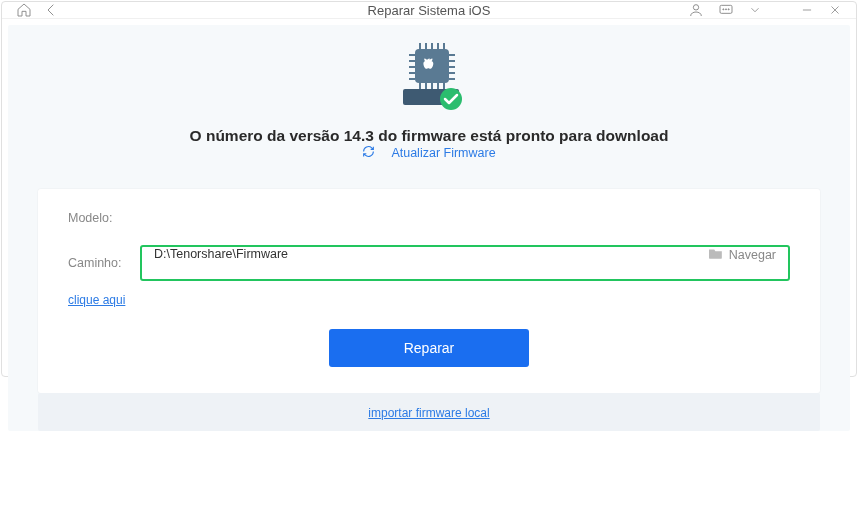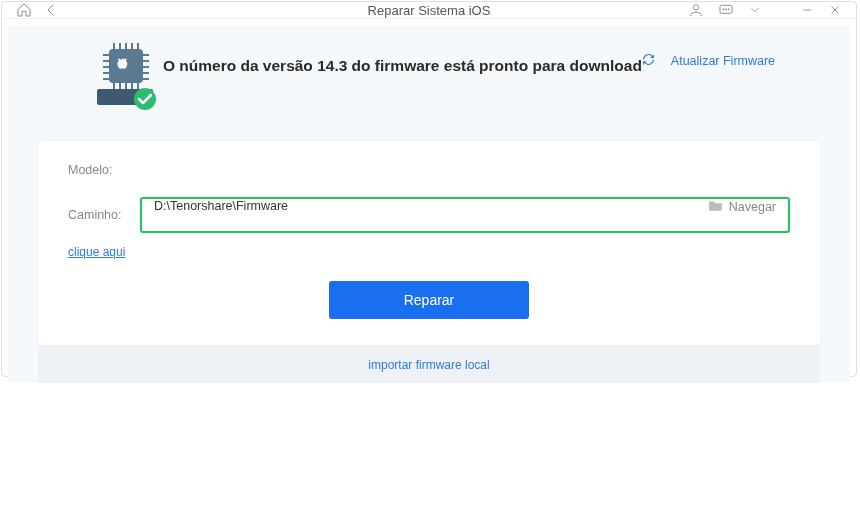--- a/index.html
+++ b/index.html
@@ -38,24 +38,24 @@
     flex: 1;
     background: #f6f9fb;
     margin: 6px;
     border-radius: 2px;
     display: flex;
     flex-direction: column;
     align-items: center;
     padding: 18px 30px 0 30px;
     position: relative;
   }
-  .hero { display: flex; flex-direction: row; align-items: flex-start; }
+  .hero { display: flex; flex-direction: column; align-items: center; }
   .chip-illustration { width: 80px; height: 70px; position: relative; }
   .headline { margin-top: 14px; font-size: 15.5px; font-weight: 700; color: #2a2a2a; text-align: center; }
-  .refresh-row { margin-top: 10px; display: flex; align-items: center; gap: 16px; color: #2c7be5; font-size: 12.5px; cursor: pointer; }
+  .refresh-row { display: flex; align-items: center; gap: 16px; color: #2c7be5; font-size: 12.5px; cursor: pointer; }
   .refresh-row svg { stroke: #2c7be5; }
   .panel {
     margin-top: 28px;
     width: 100%;
     background: #fff;
     border-radius: 3px;
     padding: 22px 30px 26px 30px;
     box-shadow: 0 0 0 1px rgba(0,0,0,0.02);
   }
   .row { display: flex; align-items: center; margin-bottom: 20px; }
@@ -97,21 +97,21 @@
     cursor: pointer;
   }
   .footer-bar {
     margin-top: auto;
     width: 100%;
     background: #eef2f6;
     text-align: center;
     padding: 10px 0;
     border-radius: 2px;
   }
-  .footer-link { font-size: 12px; color: #2c7be5; cursor: pointer; margin-top: 15px; }
+  .footer-link { font-size: 12px; color: #2c7be5; text-decoration: underline; cursor: pointer; margin-top: 15px; }
 </style>
 </head>
 <body>
 
 <div class="window">
 
   <div class="titlebar">
     <div class="titlebar-left">
       <span class="tb-btn">
         <svg width="16" height="16" viewBox="0 0 24 24">

